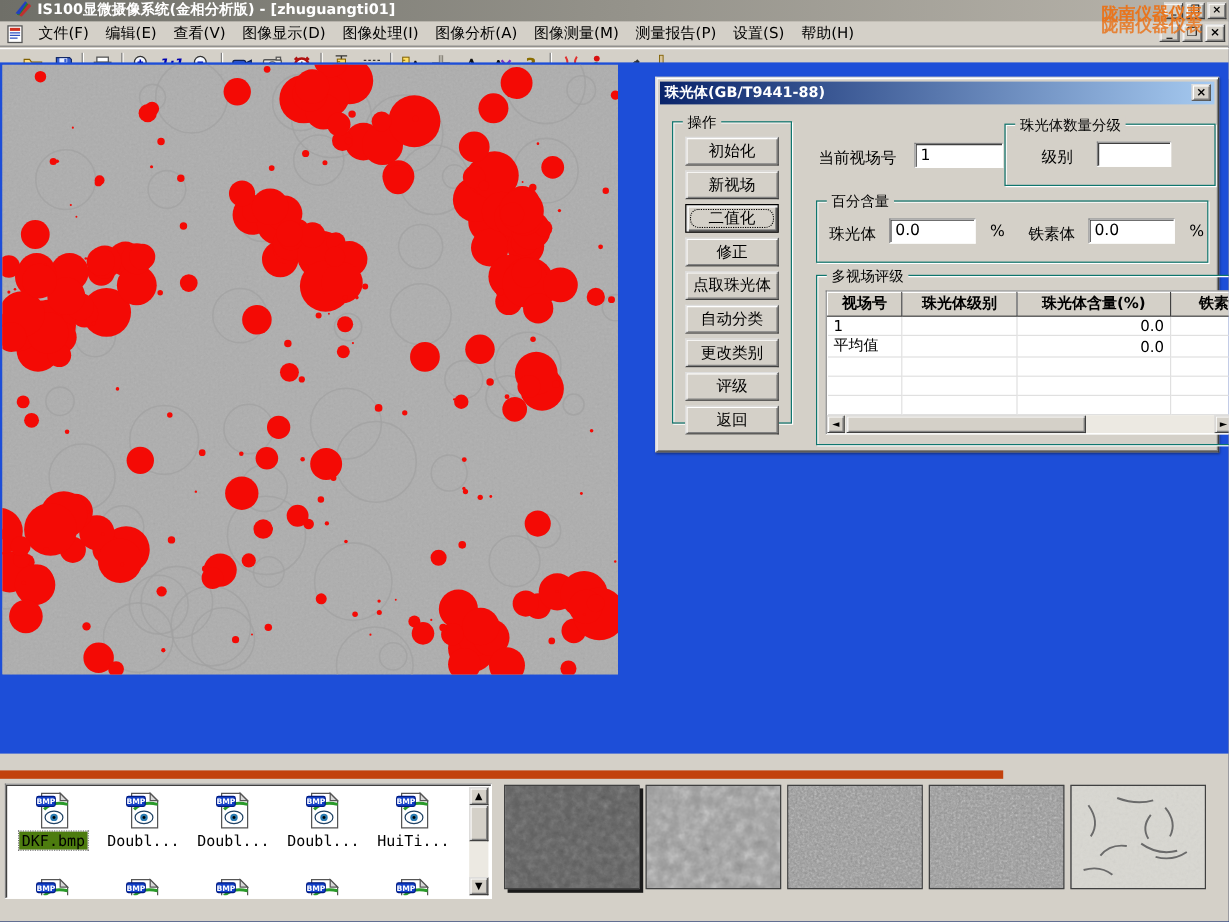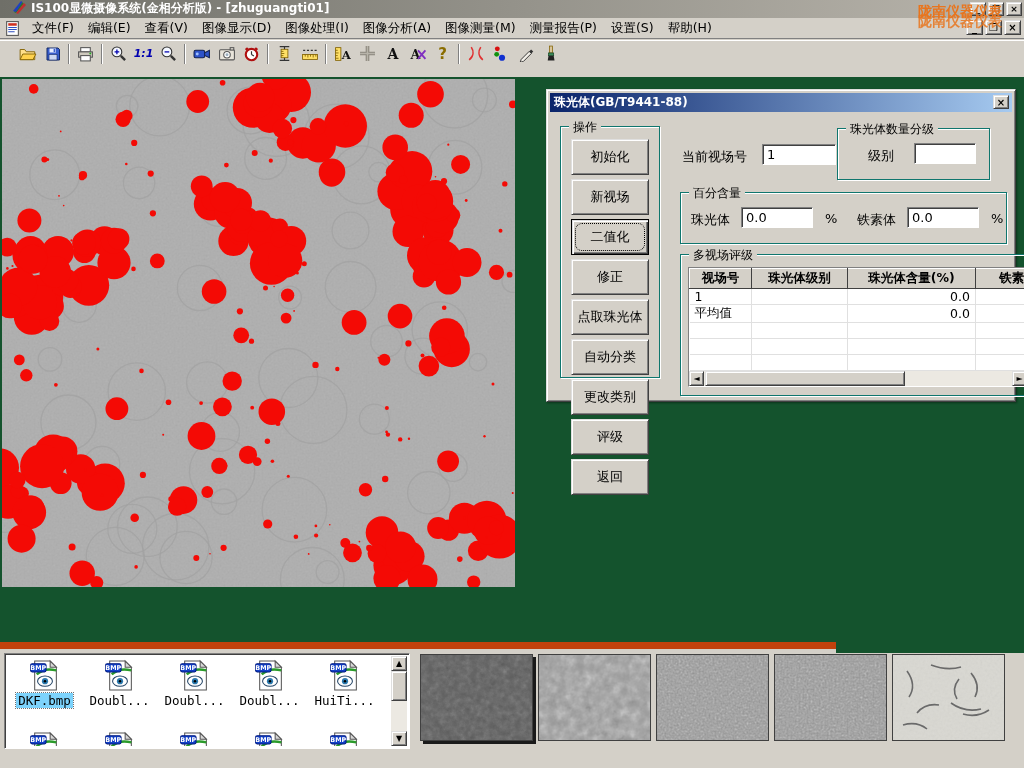--- a/index.html
+++ b/index.html
@@ -32,48 +32,48 @@
   
   .toolbar { position:absolute; left:0; top:40px; width:1024px; height:26px; background:#d4d0c8;
              border-top:1px solid #fff; display:flex; align-items:center; padding-left:15px; }
   .tbtn { width:25px; height:24px; display:flex; align-items:center; justify-content:center; }
   .tsep { width:2px; height:20px; margin:0 3px; border-left:1px solid #808080; border-right:1px solid #fff; }
   .tbtn svg { display:block; }
   .lbl-11 { color:#0000b0; font-weight:bold; font-size:11px; font-style:italic; }
   .lbl-q  { color:#8a6d00; font-weight:bold; font-size:15px; }
 
   
-  .workspace { position:absolute; left:0; top:77px; width:1024px; height:576px; background:#14532d; }
+  .workspace { position:absolute; left:0; top:52px; width:1024px; height:576px; background:#1d4ed8; }
   .micrograph { position:absolute; left:2px; top:2px; width:513px; height:508px; background:#aeaeae; }
 
   
   .dialog { position:absolute; left:546px; top:12px; width:470px; height:313px; background:#d4d0c8;
             border:1px solid; border-color:#dfdfdf #404040 #404040 #dfdfdf;
             box-shadow: inset 1px 1px 0 #ffffff, inset -1px -1px 0 #808080, 1px 1px 2px rgba(0,0,0,.4); }
   .dlg-title { position:absolute; left:3px; top:3px; right:3px; height:19px;
                background:linear-gradient(90deg,#0a246a,#a6caf0);
                display:flex; align-items:center; padding:0 4px; }
   .dlg-title-text { color:#fff; font-weight:bold; font-size:12px; }
   .dlg-close { position:absolute; right:3px; top:2px; width:16px; height:14px; font-size:10px; font-weight:bold; }
   .dlg-body { position:absolute; left:3px; top:22px; right:3px; bottom:3px; }
 
   .group { position:absolute; border:1px solid #0f766e; box-shadow:1px 1px 0 #fff, inset 1px 1px 0 #fff; }
   .group-label { position:absolute; top:-8px; left:8px; background:#d4d0c8; padding:0 4px; font-size:12px; }
 
   .ops-group { left:10px; top:14px; width:100px; height:252px; }
   .ops-col { display:flex; flex-direction:column; gap:4px; padding:12px 10px 0 10px; }
-  .op-btn { height:36px; font-size:13px; white-space:nowrap; }
+  .op-btn { height:24px; font-size:13px; white-space:nowrap; }
   .op-btn.default-btn { border:1px solid #000; box-shadow: inset 1px 1px 0 #dfdfdf, inset 2px 2px 0 #ffffff, inset -1px -1px 0 #404040, inset -2px -2px 0 #808080; }
   .op-btn.default-btn .fcs { outline:1px dotted #000; outline-offset:-4px; display:flex; align-items:center; justify-content:center; width:100%; height:100%;border-radius:10px; }
 
   .fld-label { position:absolute; font-size:13px; white-space:nowrap; }
   .edit { position:absolute; background:#fff; border:1px solid; border-color:#808080 #ffffff #ffffff #808080;
           box-shadow: inset 1px 1px 0 #404040; font-family:"DejaVu Sans",sans-serif; font-size:13px; padding:1px 4px; }
 
-  .grade-group { left:287px; top:16px; width:153px; height:52px; }
+  .grade-group { left:287px; top:16px; width:176px; height:52px; }
   .pct-group   { left:130px; top:80px; width:327px; height:52px; }
   .multi-group { left:130px; top:142px; width:356px; height:142px; }
 
   .tbl-wrap { position:absolute; left:7px; top:12px; right:7px; bottom:8px;
               border:1px solid; border-color:#808080 #ffffff #ffffff #808080; background:#fff; overflow:hidden; }
   table.grid { border-collapse:collapse; table-layout:fixed; width:420px; }
   table.grid th { height:20px; background:#d4d0c8; border:1px solid; border-color:#ffffff #404040 #404040 #ffffff;
                   font-weight:bold; font-size:12.5px; white-space:nowrap; overflow:hidden; }
   table.grid td { height:16px; border-right:1px solid #e0e0e0; border-bottom:1px solid #e0e0e0;
                   font-size:12.5px; padding:0 5px; white-space:nowrap; overflow:hidden; }
@@ -86,21 +86,21 @@
   
   .bottom-panel { position:absolute; left:0; top:642px; width:836px; height:105px; background:#d4d0c8;
                   border-top:7px solid #c2410c; }
   .filelist { position:absolute; left:4px; top:4px; width:406px; height:96px; background:#fff;
               border:1px solid; border-color:#808080 #ffffff #ffffff #808080;
               box-shadow: inset 1px 1px 0 #404040; overflow:hidden; }
   .fl-inner { position:absolute; left:2px; top:2px; right:18px; bottom:2px; overflow:hidden; }
   .fl-row { display:flex; }
   .fl-item { width:75px; display:flex; flex-direction:column; align-items:center; padding-top:3px; }
   .fl-name { font-family:"DejaVu Sans Mono", monospace; font-size:12.5px; margin-top:1px; padding:0 2px; white-space:nowrap; }
-  .fl-item.selected .fl-name { background:#7dd3fc; outline:1px dotted #707070; }
+  .fl-item.selected .fl-name { background:#4d7c0f; outline:1px dotted #707070; }
   .vscroll { position:absolute; right:2px; top:2px; bottom:2px; width:16px; background:#ece9e2;
              display:flex; flex-direction:column; }
   .vs-arrow { width:16px; height:15px; font-size:8px; flex:0 0 auto; }
   .vs-thumb { width:16px; height:30px; }
   .vs-track { flex:1; }
   .thumbs { position:absolute; left:420px; top:5px; display:flex; gap:5px; }
   .thumb { width:113px; height:87px; border:1px solid #404040; background:#909090; }
   .thumb.selected { box-shadow:3px 3px 0 #1a1a1a; }
   .thumb svg { display:block; }
 

